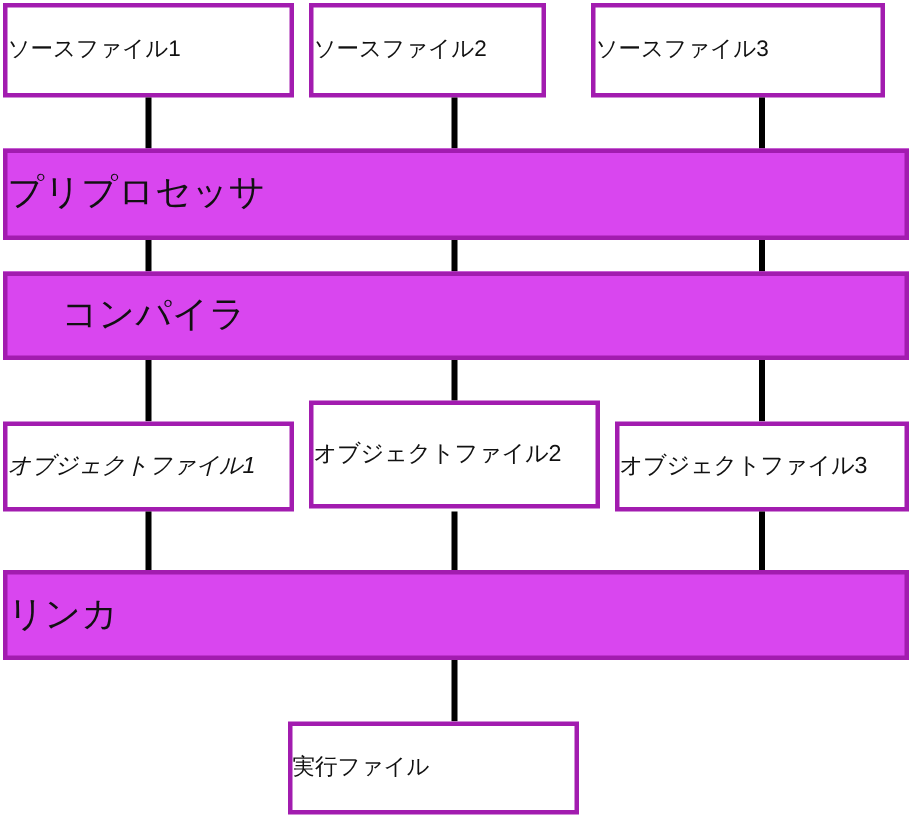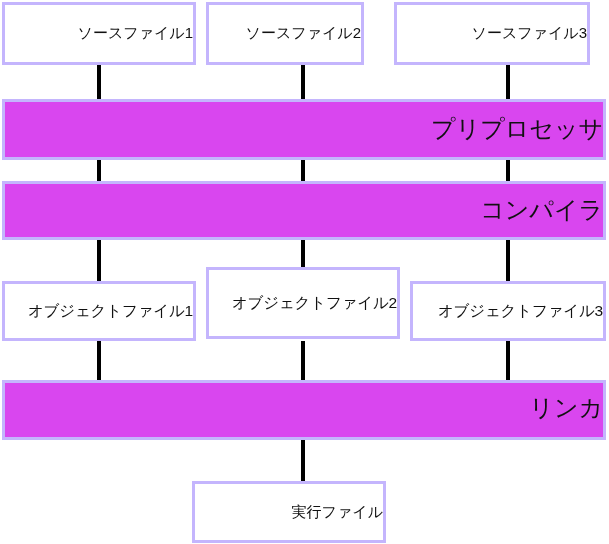--- a/index.html
+++ b/index.html
@@ -15,24 +15,24 @@
   }
   #diagram {
     position: relative;
     width: 609px;
     height: 544px;
     background: #ffffff;
   }
   .node {
     position: absolute;
     box-sizing: border-box;
-    border: 3px solid #c4b5fd;
+    border: 3px solid #a21caf;
     display: flex;
     align-items: center;
-    justify-content: flex-end;
+    justify-content: flex-start;
     text-align: center;
     color: #111111;
     line-height: 1.1;
     white-space: nowrap;
   }
   .node.file {
     background: #ffffff;
   }
   .node.stage {
     background: #d946ef;
@@ -74,35 +74,35 @@
   <div class="connector" style="left:506px; top:160px; height:21px;"></div>
 
   <div class="node stage t-big" style="left:2px; top:181px; width:604px; height:59px;padding-left:36px;">
     <span>コンパイラ</span>
   </div>
 
   <div class="connector" style="left:97px; top:240px; height:41px;"></div>
   <div class="connector" style="left:301px; top:240px; height:41px;"></div>
   <div class="connector" style="left:506px; top:240px; height:41px;"></div>
 
-  <div class="node file t-obj" style="left:2px; top:281px; width:194px; height:60px;">
+  <div class="node file t-obj" style="left:2px; top:281px; width:194px; height:60px;font-style:italic;">
     <span>オブジェクトファイル1</span>
   </div>
   <div class="node file t-obj" style="left:206px; top:267px; width:194px; height:72px;">
     <span>オブジェクトファイル2</span>
   </div>
-  <div class="node file t-obj" style="left:410px; top:281px; width:196px; height:60px;padding-left:16px;">
+  <div class="node file t-obj" style="left:410px; top:281px; width:196px; height:60px;">
     <span>オブジェクトファイル3</span>
   </div>
 
   <div class="connector" style="left:97px; top:341px; height:39px;"></div>
   <div class="connector" style="left:301px; top:341px; height:39px;"></div>
   <div class="connector" style="left:506px; top:341px; height:39px;"></div>
 
-  <div class="node stage t-big" style="left:2px; top:380px; width:604px; height:60px;font-family:Liberation Mono, monospace;">
+  <div class="node stage t-big" style="left:2px; top:380px; width:604px; height:60px;">
     <span>リンカ</span>
   </div>
 
   <div class="connector" style="left:301px; top:440px; height:41px;"></div>
 
   <div class="node file t-small" style="left:192px; top:481px; width:194px; height:62px;">
     <span>実行ファイル</span>
   </div>
 
 </div>

